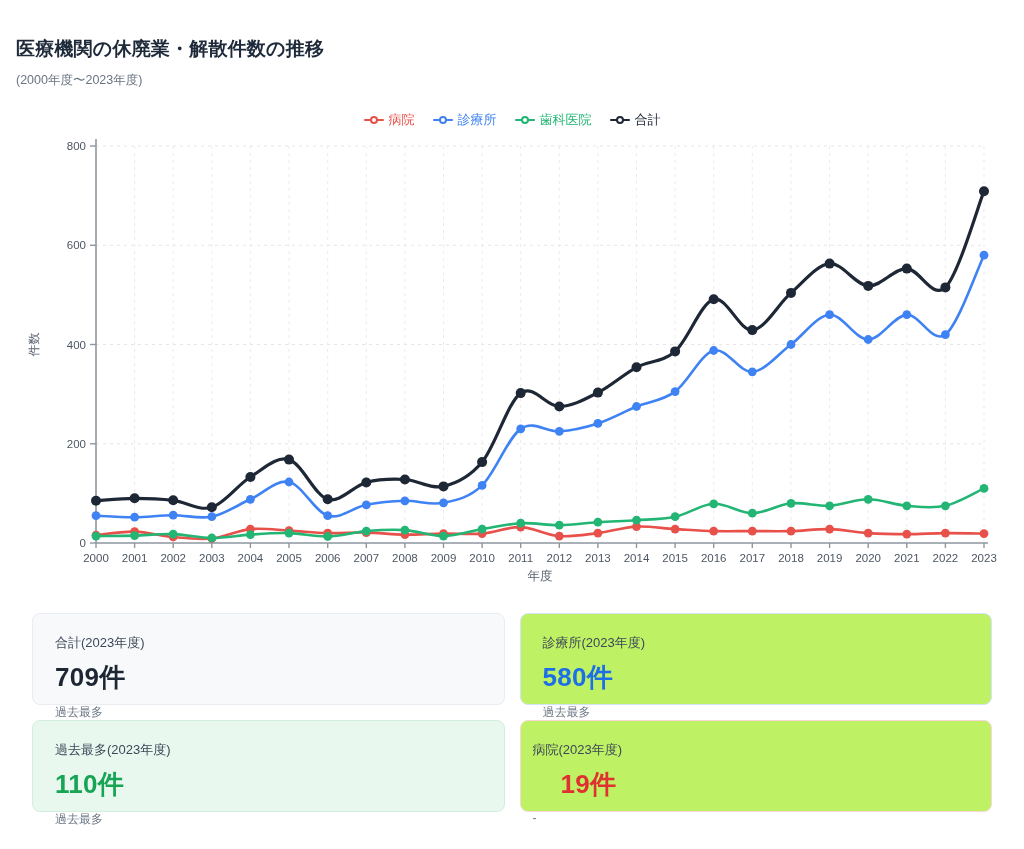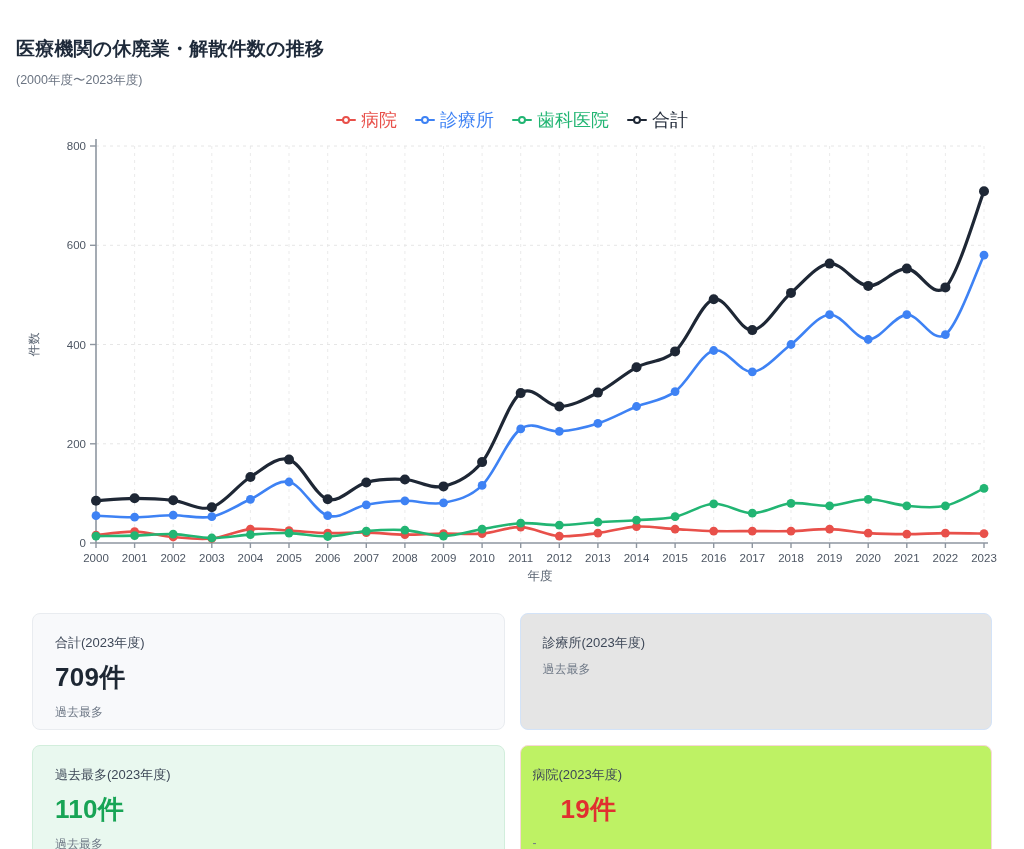--- a/index.html
+++ b/index.html
@@ -7,31 +7,31 @@
   body {
     width: 1024px; height: 849px;
     font-family: "Liberation Sans", "DejaVu Sans", sans-serif;
     color:#1e2a3a; overflow:hidden;
   }
   .page { padding: 14px 16px 0 16px; }
   .page-title { font-size: 19px; font-weight: 700; color:#1e2a3a; letter-spacing:.2px;margin-top:22px; }
   .page-subtitle { font-size: 12.5px; color:#6b7482; margin-top: 10px; }
 
   .legend { display:flex; justify-content:center; align-items:center; gap:18px; margin-top: 22px; height: 18px; }
-  .legend-item { display:flex; align-items:center; gap:5px; font-size:18px; cursor:default; }
+  .legend-item { display:flex; align-items:center; gap:5px; font-size:13px; cursor:default; }
   .legend-marker { position:relative; width:20px; height:10px; display:inline-block; }
   .legend-marker .lm-line { position:absolute; left:0; right:0; top:4px; height:2px; border-radius:1px; }
   .legend-marker .lm-dot { position:absolute; left:6px; top:1px; width:8px; height:8px; border-radius:50%;
       background:#fff; border:2px solid #000; }
 
   .chart-wrap { margin-top: 2px; }
   svg text { font-family: "Liberation Sans", "DejaVu Sans", sans-serif; }
 
   .cards { display:grid; grid-template-columns: 1fr 1fr; gap: 15px; margin: 26px 16px 0 16px; }
-  .card { border-radius: 8px; border:1px solid #e8ebef; background:#f8f9fb; padding: 20px 22px 18px 22px; height: 117px; }
+  .card { border-radius: 8px; border:1px solid #e8ebef; background:#f8f9fb; padding: 20px 22px 18px 22px; height: 92px; }
   .card-label { font-size: 13px; color:#3d4757; }
   .card-value { font-size: 26px; font-weight: 700; margin-top: 8px; letter-spacing:.3px; }
   .card-caption { font-size: 12px; color:#6f7987; margin-top: 9px; }
 </style>
 </head>
 <body>
 
 <div class="page">
 
   <div class="page-title">医療機関の休廃業・解散件数の推移</div>
@@ -261,22 +261,23 @@
         <circle cx="968" cy="60.2" r="5" fill="#1e2735"></circle>
       </svg>
   </div>
 
   <div class="cards">
     <div class="card" style="background: rgb(248, 249, 251); border-color: rgb(233, 236, 240);">
       <div class="card-label">合計(2023年度)</div>
       <div class="card-value" style="color: rgb(29, 39, 51);">709件</div>
       <div class="card-caption">過去最多</div>
     </div>
-    <div class="card" style="background: #e5e5e5; border-color: rgb(211, 227, 248);">
+    <div class="card" style="background: #bef264; border-color: rgb(211, 227, 248);">
       <div class="card-label">診療所(2023年度)</div>
+      <div class="card-value" style="color: rgb(29, 111, 232);">580件</div>
       <div class="card-caption">過去最多</div>
     </div>
     <div class="card" style="background: rgb(233, 248, 239); border-color: rgb(210, 238, 220);">
       <div class="card-label">過去最多(2023年度)</div>
       <div class="card-value" style="color: rgb(23, 164, 85);">110件</div>
       <div class="card-caption">過去最多</div>
     </div>
     <div class="card" style="background: #bef264; border-color: rgb(247, 215, 215); padding-left: 12px;">
       <div class="card-label">病院(2023年度)</div>
       <div class="card-value" style="color: rgb(224, 48, 48); margin-left: 28px;">19件</div>

